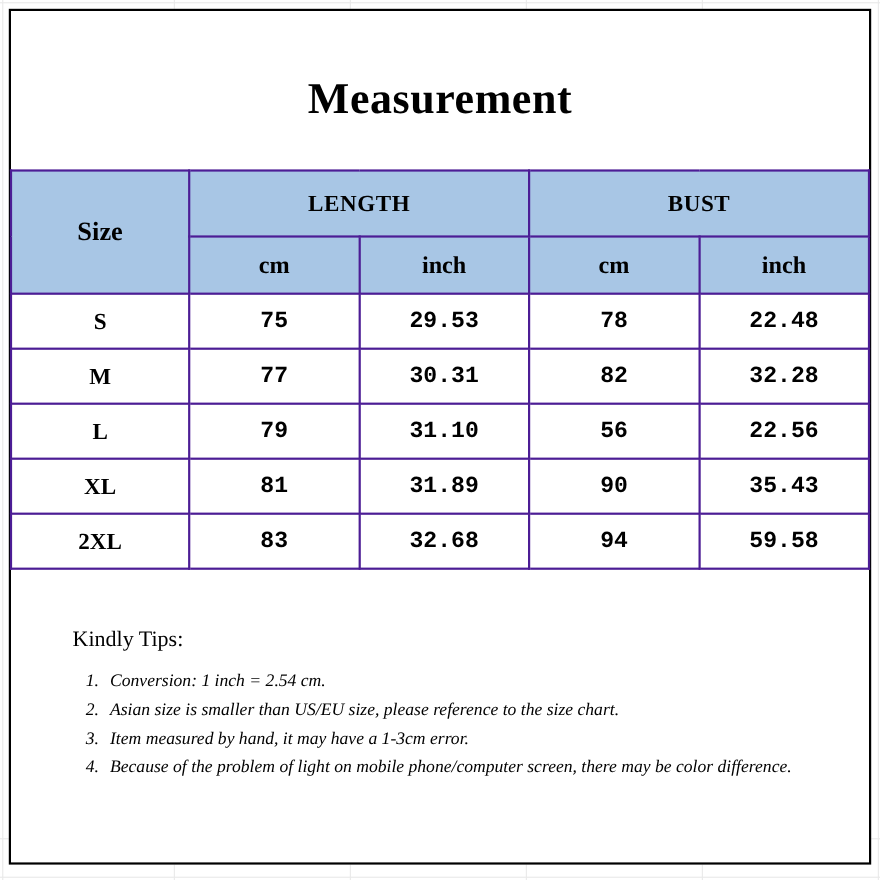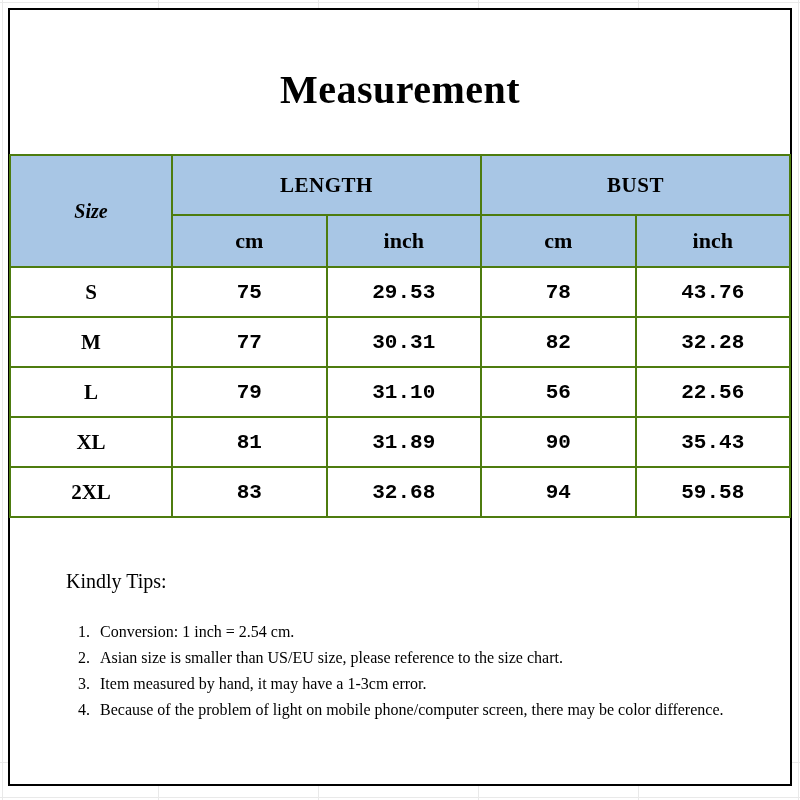--- a/index.html
+++ b/index.html
@@ -63,34 +63,33 @@
     position: absolute;
     left: -1px;
     top: 144px;
     width: 782px;
     border-collapse: collapse;
     table-layout: fixed;
     font-family: "Liberation Serif", serif;
   }
   table.measure th,
   table.measure td {
-    border: 2px solid #4d7c0f;
+    border: 2px solid #4c1d95;
     text-align: center;
     font-weight: bold;
     padding: 0;
   }
   .hdr {
     background: #a8c6e5;
   }
   th.size-cell {
     width: 160px;
     height: 108px;
-    font-size: 20px;
+    font-size: 24px;
     vertical-align: middle;
-    font-style: italic;
   }
   th.grp {
     height: 58px;
     font-size: 21px;
     letter-spacing: 0.5px;
   }
   th.unit {
     height: 50px;
     font-size: 22px;
   }
@@ -105,30 +104,31 @@
   }
   .tips {
     position: absolute;
     left: 56px;
     top: 560px;
     width: 660px;
     font-family: "Liberation Serif", serif;
   }
   .tips-title {
     font-size: 20px;
-    margin-bottom: 26px;
+    margin-bottom: 14px;
   }
   .tips ol {
     margin: 0;
     padding-left: 28px;
     font-size: 16px;
     line-height: 1.62;
   }
   .tips ol li {
     padding-left: 6px;
+    font-style: italic;
   }
 </style>
 </head>
 <body>
 
 <div class="page">
 
   <div class="bg-grid">
     <div class="v" style="left:2px"></div>
     <div class="v" style="left:158px"></div>
@@ -158,21 +158,21 @@
           <th class="hdr unit">cm</th>
           <th class="hdr unit">inch</th>
         </tr>
       </thead>
       <tbody>
         <tr>
           <td class="sizename">S</td>
           <td class="datacell">75</td>
           <td class="datacell">29.53</td>
           <td class="datacell">78</td>
-          <td class="datacell">43.76</td>
+          <td class="datacell">22.48</td>
         </tr>
         <tr>
           <td class="sizename">M</td>
           <td class="datacell">77</td>
           <td class="datacell">30.31</td>
           <td class="datacell">82</td>
           <td class="datacell">32.28</td>
         </tr>
         <tr>
           <td class="sizename">L</td>

